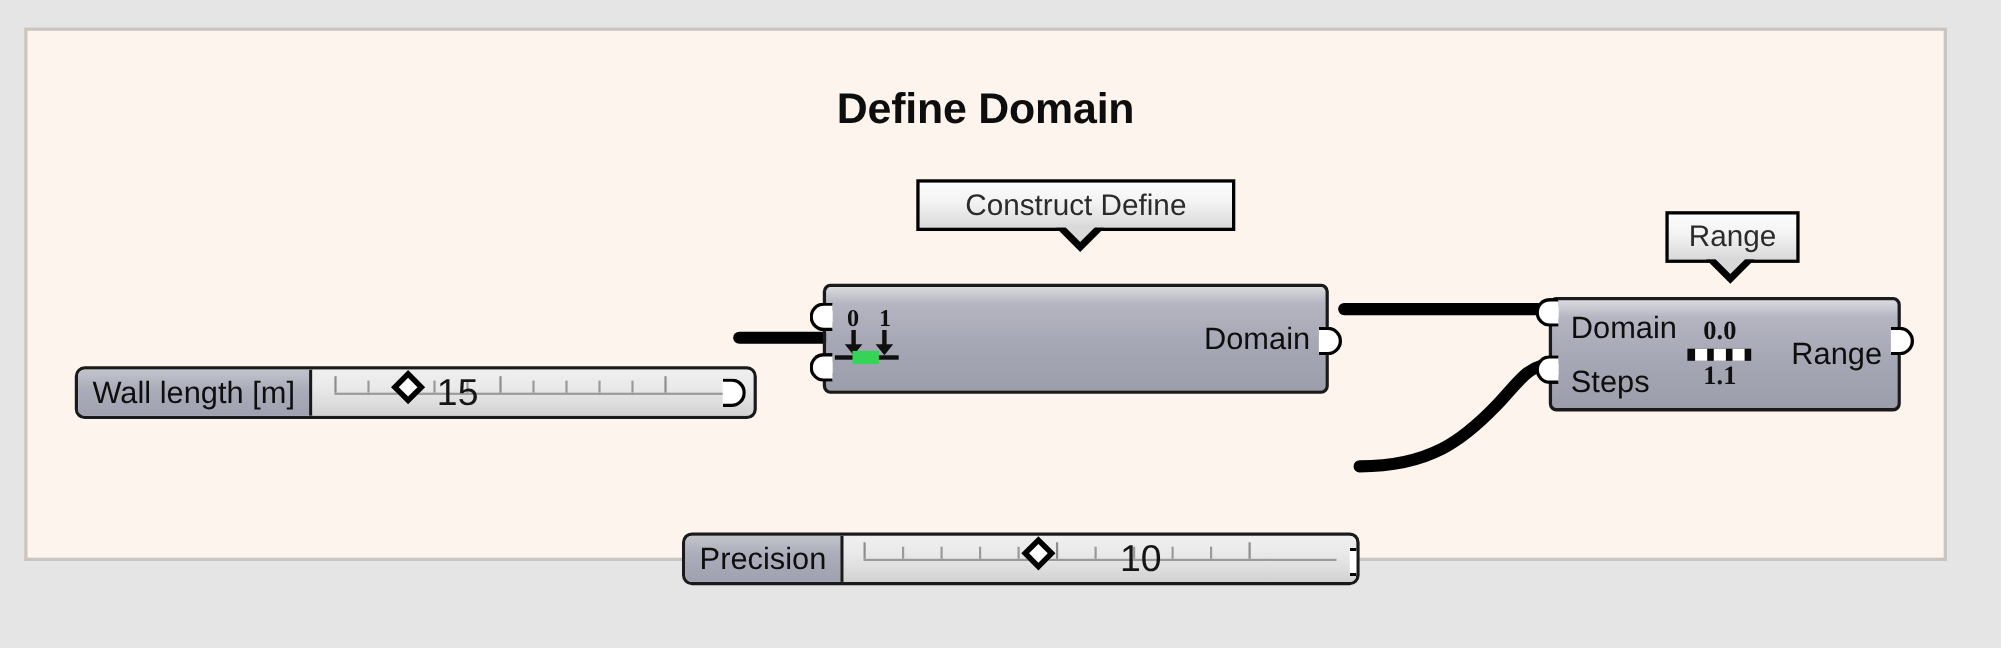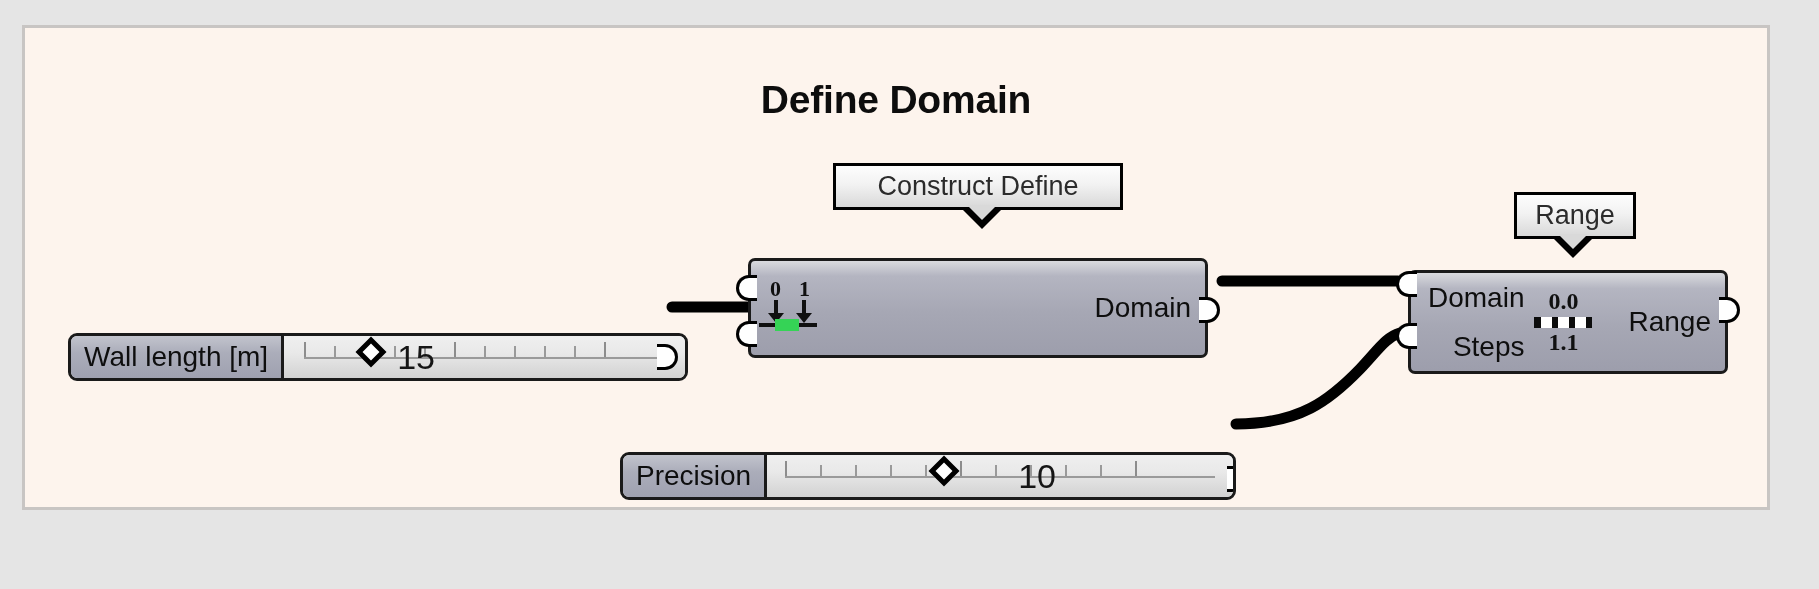--- a/index.html
+++ b/index.html
@@ -111,21 +111,20 @@
     padding-left: 17px;
     min-width: 0;
   }
   .node-inputs .param {
     font-size: 28px;
     color: #0e0e0e;
     white-space: nowrap;
     line-height: 1;
   }
   .node-inputs .param.indent-right {
-    text-align: right;
   }
   .node-icon {
     display: flex;
     align-items: center;
     justify-content: center;
     padding: 0 8px;
   }
   .node-output {
     display: flex;
     align-items: center;
@@ -370,21 +369,21 @@
         <div class="tick" style="left:290px;"></div>
         <div class="tick major" style="left:320px;"></div>
       </div>
       <div class="slider-grip" style="left:92px;">
         <span class="diamond"></span>
       </div>
       <div class="slider-value" style="left:113px;">15</div>
     </div>
   </div>
 
-  <div class="gh-slider" style="left:620px; top:452px; width:616px; height:48px;">
+  <div class="gh-slider" style="left:620px; top:484px; width:616px; height:48px;">
     <div class="slider-name">
       <span>Precision</span>
     </div>
     <div class="slider-track">
       <div class="tick-row">
         <div class="tick-baseline" style="left:18px; right:18px;"></div>
         <div class="tick major" style="left:18px;"></div>
         <div class="tick" style="left:53px;"></div>
         <div class="tick" style="left:88px;"></div>
         <div class="tick" style="left:123px;"></div>

